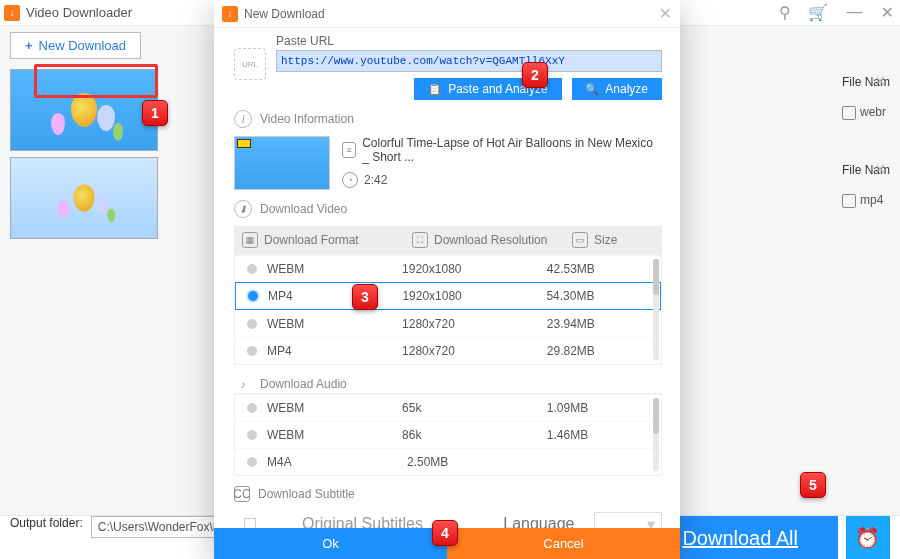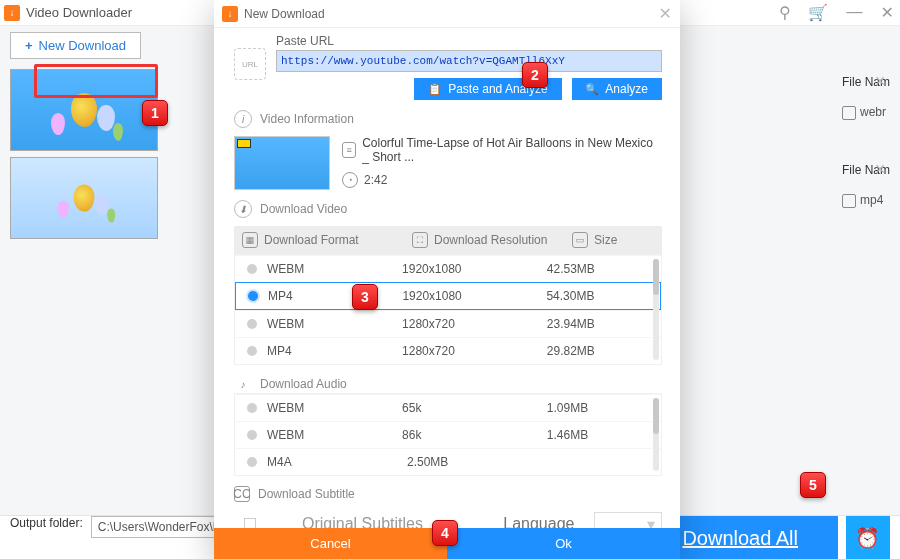--- a/index.html
+++ b/index.html
@@ -282,22 +282,22 @@
       <div class="sub-row">
         <span style="width:12px;height:12px;border:1px solid #ccc;margin-left:10px;"></span>
         <span class="sub-orig">Original Subtitles</span>
         <span style="margin-left:auto;color:#737373;">Language</span>
         <span class="lang-sel">&nbsp;&nbsp;&nbsp;&nbsp;&nbsp;&nbsp;&nbsp;&nbsp;</span>
       </div>
     </div>
   </div>
 
   <div class="modal-footer">
+    <div class="b ok-btn">Ok</div>
     <div class="b cancel-btn">Cancel</div>
-    <div class="b ok-btn">Ok</div>
   </div>
 </div>
 
 <div class="red-box-1"></div>
 <div class="callout" style="top:100px; left:142px;">1</div>
 <div class="callout" style="top:62px;  left:522px;">2</div>
 <div class="callout" style="top:284px; left:352px;">3</div>
 <div class="callout" style="top:520px; left:432px;">4</div>
 <div class="callout" style="top:472px; left:800px;">5</div>
 

